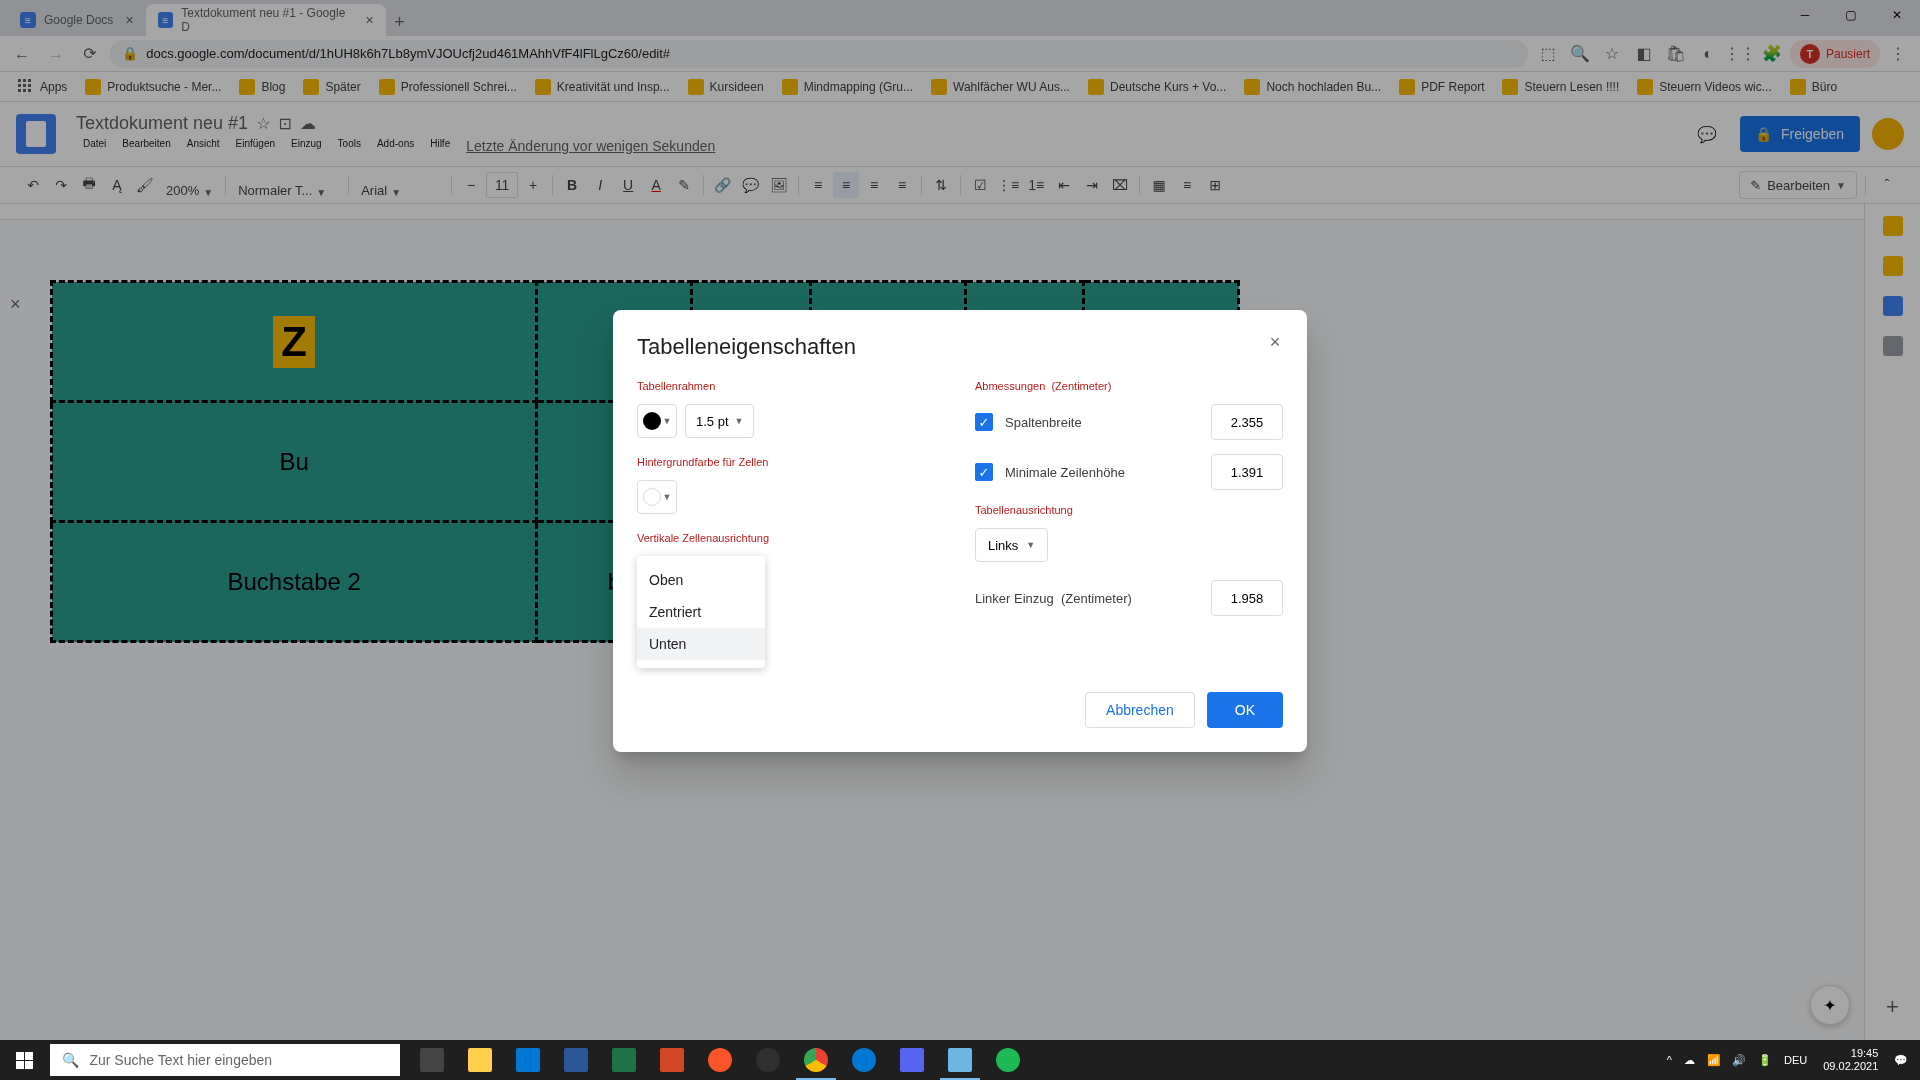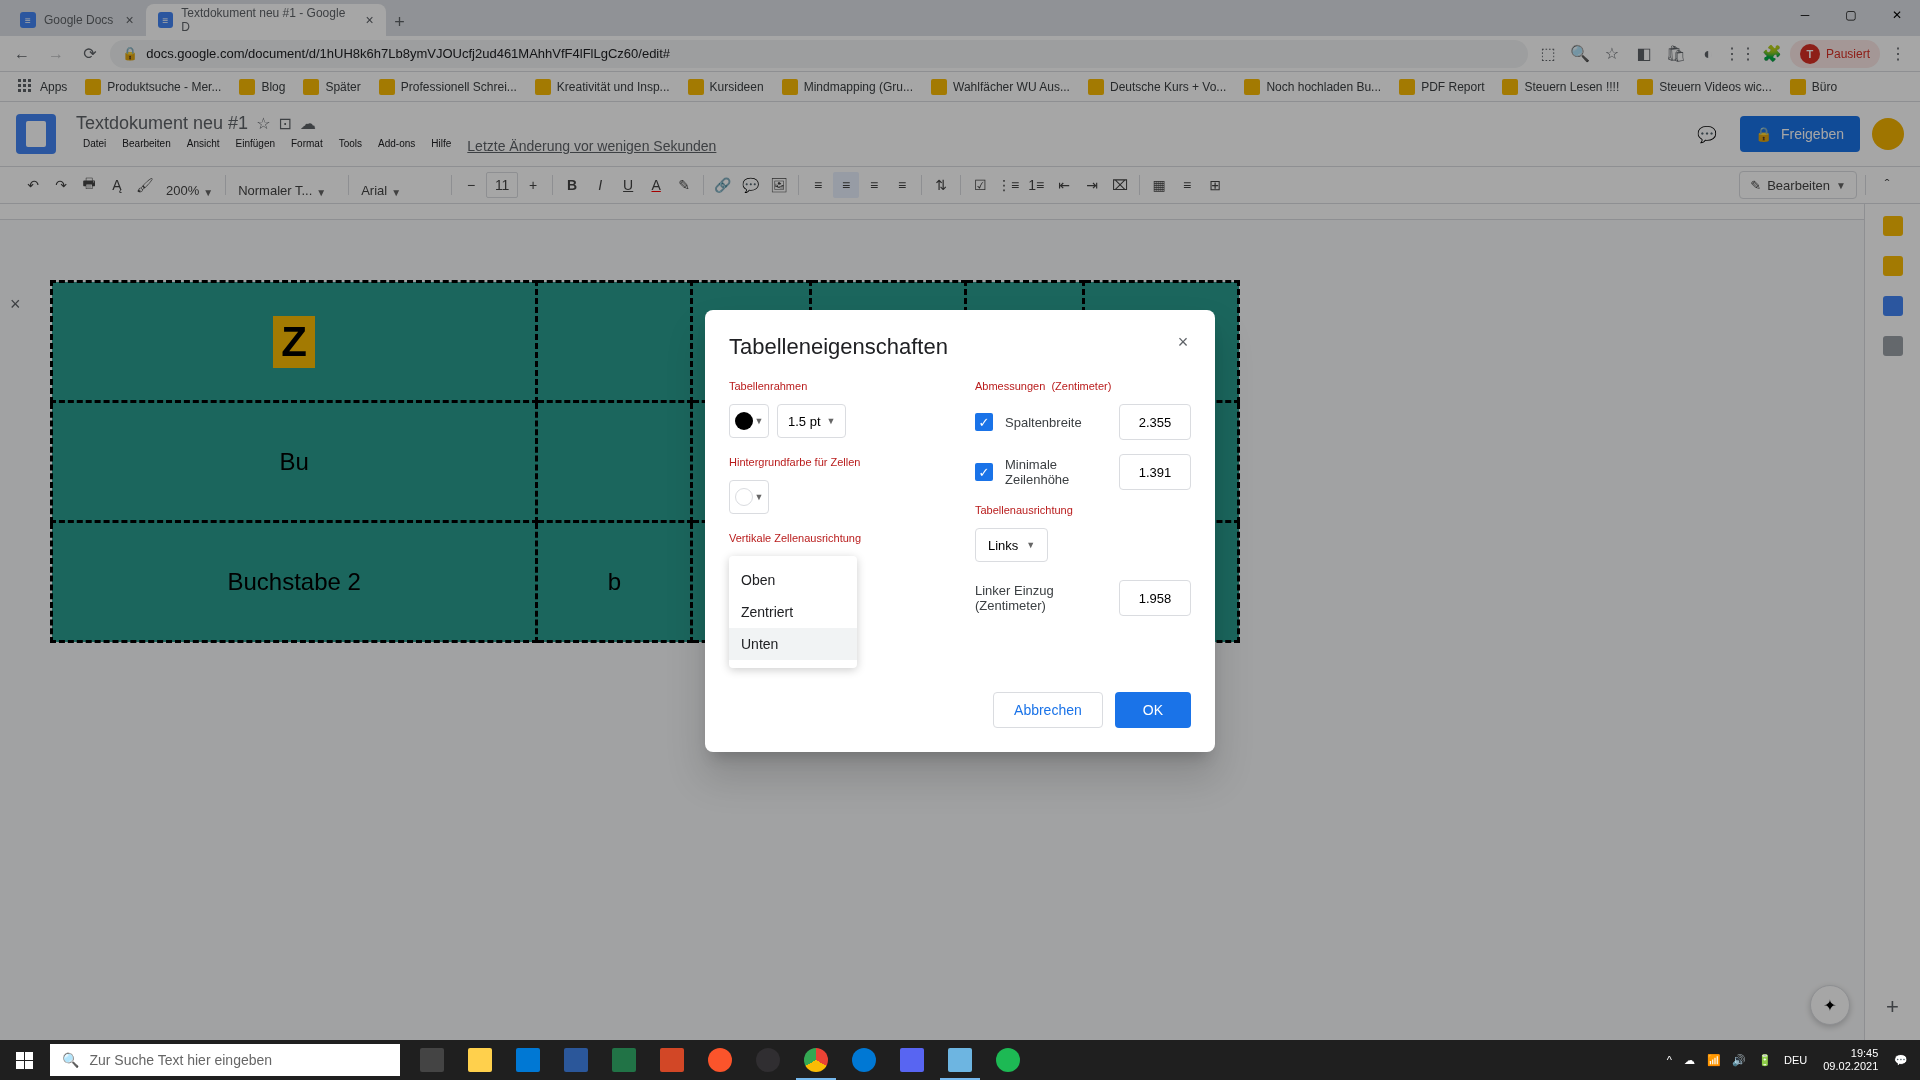--- a/index.html
+++ b/index.html
@@ -72,21 +72,21 @@
   
   .side-panel { position: absolute; right: 0; top: 204px; width: 56px; bottom: 40px; background: #fff; border-left: 1px solid #dadce0; display: flex; flex-direction: column; align-items: center; padding-top: 12px; gap: 20px; }
   .side-icon { width: 20px; height: 20px; cursor: pointer; border-radius: 3px; }
   .side-plus { position: absolute; bottom: 20px; font-size: 22px; color: #5f6368; cursor: pointer; }
   
   
   .explore-btn { position: absolute; right: 70px; bottom: 55px; width: 40px; height: 40px; background: #fff; border: 1px solid #dadce0; border-radius: 50%; box-shadow: 0 2px 6px rgba(0,0,0,0.2); display: flex; align-items: center; justify-content: center; cursor: pointer; }
   
   
   .overlay { position: absolute; inset: 0; background: rgba(0,0,0,0.35); display: flex; align-items: flex-start; justify-content: center; padding-top: 120px; }
-  .dialog { width: 510px; background: #fff; border-radius: 8px; box-shadow: 0 11px 15px -7px rgba(0,0,0,0.2), 0 24px 38px 3px rgba(0,0,0,0.14); padding: 24px; position: relative; margin-top: 190px; }
+  .dialog { width: 694px; background: #fff; border-radius: 8px; box-shadow: 0 11px 15px -7px rgba(0,0,0,0.2), 0 24px 38px 3px rgba(0,0,0,0.14); padding: 24px; position: relative; margin-top: 190px; }
   .dialog-title { font-size: 22px; color: #202124; margin-bottom: 20px; }
   .dialog-close { position: absolute; right: 16px; top: 16px; font-size: 18px; color: #5f6368; cursor: pointer; width: 32px; height: 32px; display: flex; align-items: center; justify-content: center; border-radius: 50%; }
   .dialog-body { display: flex; gap: 30px; }
   .col { flex: 1; }
   .section-label { font-size: 11px; color: #b91c1c; margin-bottom: 12px; display: block; }
   .control-row { display: flex; gap: 8px; align-items: center; margin-bottom: 18px; }
   .color-swatch { width: 40px; height: 34px; border: 1px solid #dadce0; border-radius: 4px; display: flex; align-items: center; justify-content: center; gap: 2px; cursor: pointer; }
   .swatch-circle { width: 18px; height: 18px; border-radius: 50%; }
   .swatch-arrow { font-size: 9px; color: #666; }
   .pt-select { height: 34px; padding: 0 10px; border: 1px solid #dadce0; border-radius: 4px; display: flex; align-items: center; gap: 6px; font-size: 13px; cursor: pointer; }
@@ -249,21 +249,21 @@
       <span class="docs-title">Textdokument neu #1</span>
       <span class="star-icon">☆</span>
       <span class="move-icon">⊡</span>
       <span class="cloud-icon">☁</span>
     </div>
     <div class="docs-menus">
       <span class="menu-item">Datei</span>
       <span class="menu-item">Bearbeiten</span>
       <span class="menu-item">Ansicht</span>
       <span class="menu-item">Einfügen</span>
-      <span class="menu-item">Format</span>
+      <span class="menu-item">Einzug</span>
       <span class="menu-item">Tools</span>
       <span class="menu-item">Add-ons</span>
       <span class="menu-item">Hilfe</span>
       <span class="last-edit">Letzte Änderung vor wenigen Sekunden</span>
     </div>
   </div>
   <div class="docs-header-right">
     <div class="comment-btn">💬</div>
     <div class="share-btn">
       <span>🔒</span>

